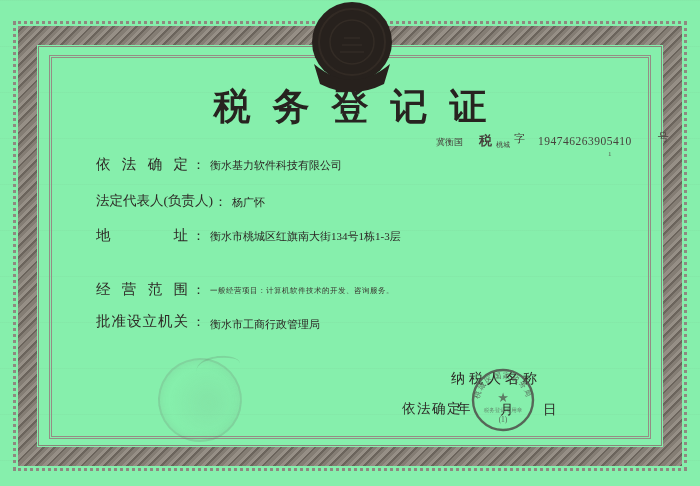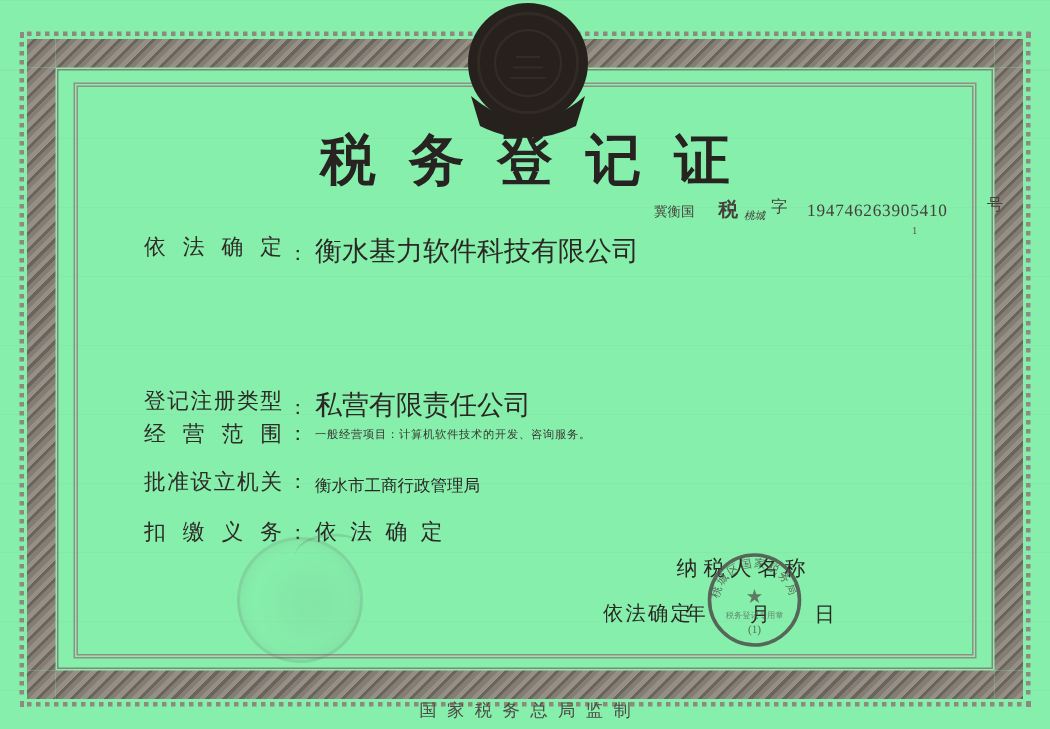--- a/index.html
+++ b/index.html
@@ -32,33 +32,33 @@
   .title {
     position:absolute; left:0; right:0; top:82px; text-align:center;
     font-size:37px; font-weight:bold; letter-spacing:22px; padding-left:22px;
     color:#272320;
   }
   
   .serial { position:absolute; left:436px; top:131px; height:26px; color:#46413c; white-space:nowrap; }
   .serial span { display:inline-block; }
   .s-prefix { font-size:9px;text-align:right; }
   .s-tax { font-size:13px; margin-left:12px; font-weight:bold; }
-  .s-small { font-size:7px; position:relative; top:2px;font-style:italic; }
+  .s-small { font-size:7px; position:relative; top:2px; }
   .s-zi { font-size:11px; position:relative; top:-3px; }
   .s-number { font-size:11.5px; margin-left:9px; letter-spacing:0.5px; }
   .s-hao { font-size:11px; margin-left:22px; position:relative; top:-4px; }
   .s-sub { position:absolute; left:172px; top:19px; font-size:7px; color:#5a554f; }
   
   .row { position:absolute; left:96px; white-space:nowrap; }
   .f-label {
     display:inline-block; width:92px; font-size:14.5px; color:#2e2a26;
     text-align:justify; text-align-last:justify; vertical-align:top;
   }
   .f-colon { margin:0 5px 0 4px; font-size:13px; }
-  .f-value { font-size:18px; }
+  .f-value { font-size:11px; }
   .row-1 { top:155px; } .row-2 { top:192px; } .row-3 { top:226px; }
   .row-4 { top:258px; } .row-5 { top:280px; } .row-6 { top:312px; }
   .row-7 { top:345px; }
   .row-2 .f-label { width:auto; text-align:left; text-align-last:auto; font-size:13.5px; }
   .row-2 .f-colon { margin-left:1px; }
   .row-5 .f-value { font-size:7.5px; letter-spacing:0.5px; color:#3a3630; position:relative; top:-1px; }
   .row-6 .f-value { font-size:11px; position:relative; top:2px; }
   .row-7 .f-value { font-size:14.5px; letter-spacing:9px; }
   
   .issue-authority { position:absolute; left:451px; top:370px; font-size:14px; letter-spacing:4px; white-space:nowrap; }
@@ -113,31 +113,31 @@
     <span class="s-small">桃城</span>
     <span class="s-zi">字</span>
     <span class="s-number">194746263905410</span>
     <span class="s-hao">号</span>
     <span class="s-sub">1</span>
   </div>
 
   <div class="row row-1">
     <span class="f-label">依法确定</span><span class="f-colon">：</span><span class="f-value">衡水基力软件科技有限公司</span>
   </div>
-  <div class="row row-4">
-    <span class="f-label">登记注册类型</span><span class="f-colon">：</span><span class="f-value">私营有限责任公司</span>
+  <div class="row row-2">
+    <span class="f-label">法定代表人(负责人)</span><span class="f-colon">：</span><span class="f-value">杨广怀</span>
+  </div>
+  <div class="row row-3">
+    <span class="f-label">地址</span><span class="f-colon">：</span><span class="f-value">衡水市桃城区红旗南大街134号1栋1-3层</span>
   </div>
   <div class="row row-6">
     <span class="f-label">批准设立机关</span><span class="f-colon">：</span><span class="f-value">衡水市工商行政管理局</span>
   </div>
   <div class="row row-5">
     <span class="f-label">经营范围</span><span class="f-colon">：</span><span class="f-value">一般经营项目：计算机软件技术的开发、咨询服务。</span>
-  </div>
-  <div class="row row-7">
-    <span class="f-label">扣缴义务</span><span class="f-colon">：</span><span class="f-value">依法确定</span>
   </div>
 
   <div class="issue-authority">纳税人名称</div>
   <div class="d-year">依法确定</div>
   <div class="d-nian">年</div>
   <div class="d-yue">月</div>
   <div class="d-ri">日</div>
 
   <div class="seal">
     <svg width="68" height="68" viewBox="0 0 68 68" aria-hidden="true">
@@ -150,15 +150,14 @@
       </text>
       <text x="34" y="36" text-anchor="middle" font-size="13" fill="#4b4744" opacity="0.75">★</text>
       <text x="34" y="46" text-anchor="middle" font-size="5.5" fill="#4b4744" opacity="0.65" font-family="Liberation Serif, serif">税务登记专用章</text>
       <text x="34" y="56" text-anchor="middle" font-size="7.5" fill="#4b4744" opacity="0.85">(1)</text>
     </svg>
   </div>
 
   <div class="faint-stamp"></div>
   <div class="scribble"></div>
 
-  <div class="footer">国家税务总局监制</div>
 
 </div>
 
 </body></html>

